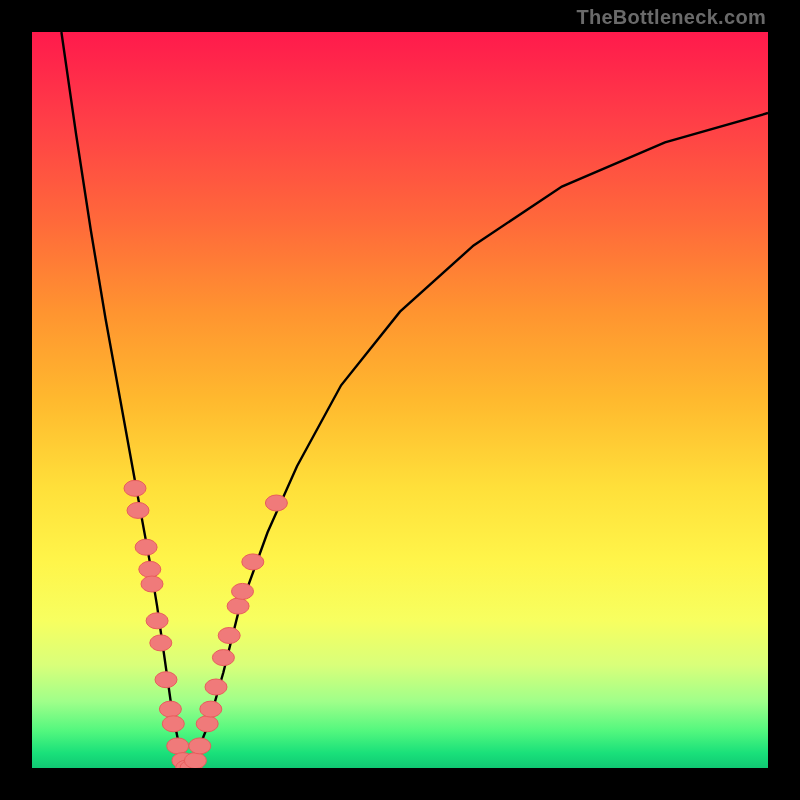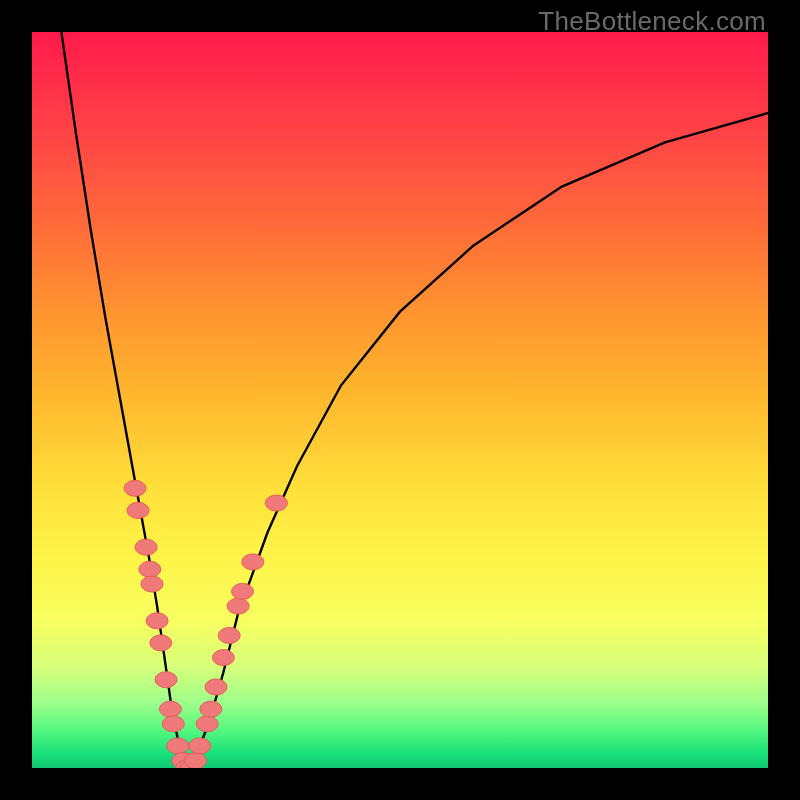--- a/index.html
+++ b/index.html
@@ -36,22 +36,22 @@
       #9fff8a 91%,
       #52f77e 95%,
       #19e07a 98%,
       #10c873 100%);
   }
   .watermark {
     position: absolute;
     top: 6px;
     right: 34px;
     color: #6a6a6a;
-    font-size: 26px;
-    font-weight: 400;
+    font-size: 20px;
+    font-weight: 700;
     letter-spacing: 0.3px;
     user-select: none;
   }
   svg.overlay {
     position: absolute;
     left: 32px;
     top: 32px;
     width: 736px;
     height: 736px;
     pointer-events: none;

